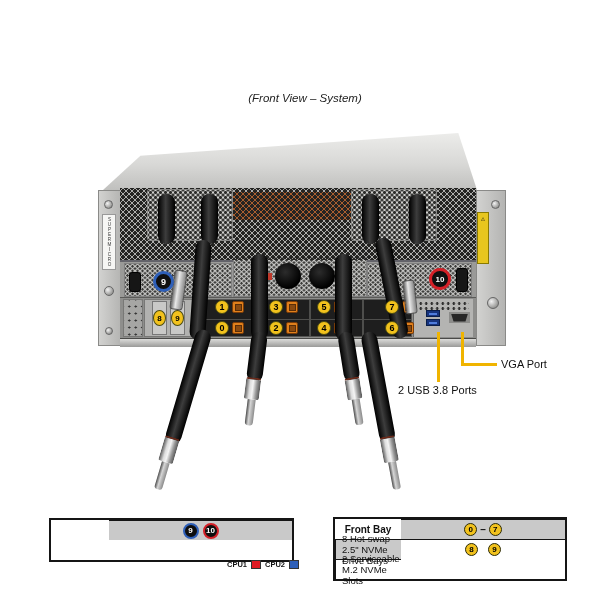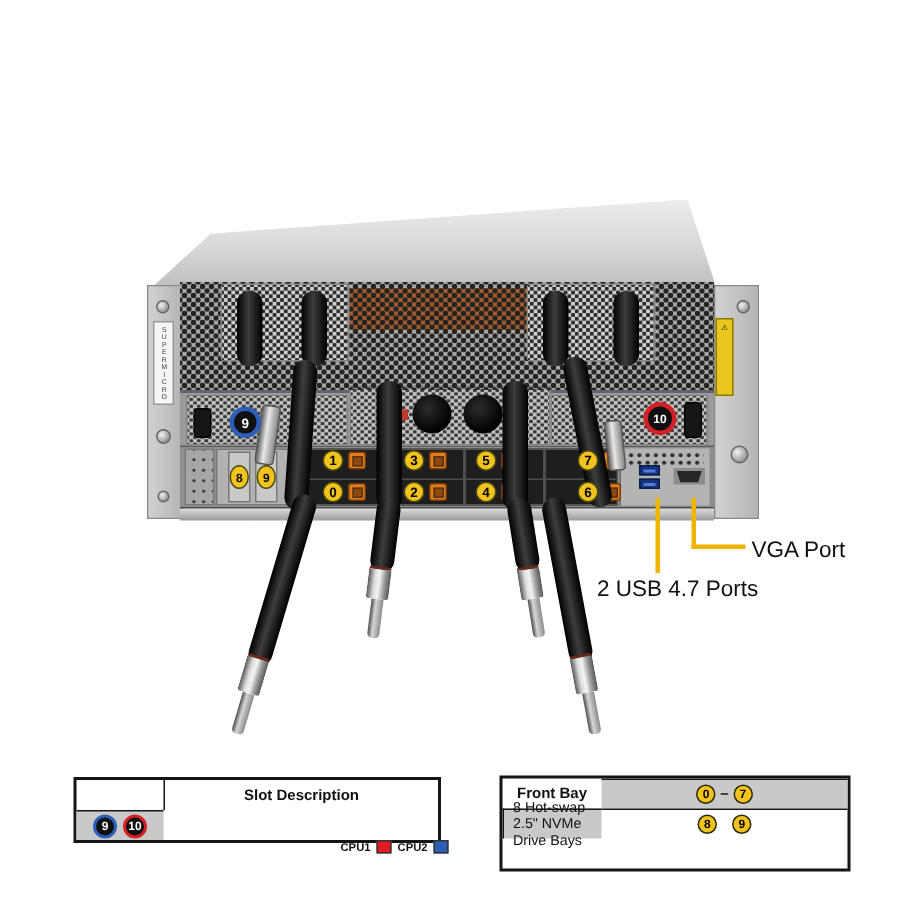--- a/index.html
+++ b/index.html
@@ -83,21 +83,21 @@
         transform-origin:top center;z-index:5;}
   .qd1{position:absolute;left:0px;width:15px;border-radius:2px;
        background:linear-gradient(90deg,#555,#ddd 30%,#f4f4f4 50%,#999 75%,#555);
        border-top:2px solid #6a2a1a;box-sizing:border-box;}
   .qd2{position:absolute;left:4px;width:8px;border-radius:0 0 3px 3px;
        background:linear-gradient(90deg,#4a4a4a,#d6d6d6 40%,#8a8a8a);}
   .fitting{background:linear-gradient(90deg,#666,#e8e8e8 40%,#888);border-radius:3px;
            border:1px solid #555;box-sizing:border-box;z-index:6;}
 
   .callout-line{background:#f0b400;z-index:9;}
-  .callout-text{font-size:15px;color:#111;z-index:9;white-space:nowrap;}
+  .callout-text{font-size:11px;color:#111;z-index:9;white-space:nowrap;}
 
   
   .tbl{border:2px solid #151515;display:grid;z-index:10;background:#fff;}
   .cell{border-left:1px solid #151515;border-top:1px solid #151515;display:flex;
         align-items:center;box-sizing:border-box;font-size:10px;}
   .cell.first-col{border-left:none;}
   .cell.first-row{border-top:none;}
   .cell.hdr{font-weight:bold;justify-content:center;}
   .cell.gray{background:#c9c9c9;}
   .tblbadge{width:13px;height:13px;border-radius:50%;background:#f2c21d;border:1.5px solid #2a2a08;
@@ -107,20 +107,21 @@
            font-size:8px;display:flex;align-items:center;justify-content:center;box-sizing:border-box;flex:0 0 auto;}
   .legend{display:flex;align-items:center;gap:4px;font-size:7.5px;font-weight:bold;z-index:10;}
   .swatch{width:10px;height:9px;border:1px solid #333;box-sizing:border-box;}
   .dash{font-weight:bold;font-size:10px;}
 </style>
 </head>
 <body>
 
 <div class="page">
 
+  <div class="abs caption">(Front View – System)</div>
 
   <div>
 
     <div class="abs lid"></div>
 
     <div class="abs ear" style="left:98px;top:190px;width:24px;height:156px;"></div>
     <div class="abs screw" style="left:104px;top:200px;width:9px;height:9px;"></div>
     <div class="abs brand" style="left:102px;top:214px;width:14px;height:56px;">SUPERMICRO</div>
     <div class="abs screw" style="left:104px;top:286px;width:10px;height:10px;"></div>
     <div class="abs screw" style="left:105px;top:327px;width:8px;height:8px;"></div>
@@ -212,29 +213,28 @@
       <div class="qd1" style="top:46px;height:22px;"></div>
       <div class="qd2" style="top:68px;height:26px;"></div>
     </div>
     <div class="abs hose" style="left:360px;top:332px;width:16px;height:112px;transform:rotate(-10.5deg);">
       <div class="qd1" style="top:106px;height:26px;"></div>
       <div class="qd2" style="top:132px;height:28px;"></div>
     </div>
   </div>
 
   <div class="abs callout-line" style="left:437px;top:332px;width:3px;height:50px;"></div>
-  <div class="abs callout-text" style="left:398px;top:384px;">2 USB 4.7 Ports</div>
+  <div class="abs callout-text" style="left:398px;top:384px;">2 USB 3.8 Ports</div>
 
   <div class="abs callout-line" style="left:461px;top:332px;width:3px;height:34px;"></div>
   <div class="abs callout-line" style="left:461px;top:363px;width:36px;height:3px;"></div>
   <div class="abs callout-text" style="left:501px;top:358px;">VGA Port</div>
 
   <div class="abs tbl" style="left:49px;top:518px;width:241px;grid-template-columns:58px 1fr;grid-template-rows:20px 20px;">
     <div class="cell hdr first-col first-row"></div>
-    <div class="cell hdr first-row">Slot  Description</div>
     <div class="cell gray first-col" style="justify-content:center;gap:4px;">
       <div class="tblring" style="border:2.5px solid #2e5fb8;">9</div>
       <div class="tblring" style="border:2.5px solid #d42027;">10</div>
     </div>
   </div>
 
   <div class="abs legend" style="left:227px;top:560px;">
     <span>CPU1</span>
     <span class="swatch" style="background:#e01b24;"></span>
     <span>CPU2</span>
@@ -248,15 +248,16 @@
       <div class="tblbadge">0</div>
       <span class="dash">–</span>
       <div class="tblbadge">7</div>
     </div>
     <div class="cell gray" style="padding-left:6px;font-size:9.5px;">8 Hot-swap 2.5" NVMe Drive Bays</div>
 
     <div class="cell first-col" style="justify-content:center;gap:10px;">
       <div class="tblbadge">8</div>
       <div class="tblbadge">9</div>
     </div>
+    <div class="cell" style="padding-left:6px;font-size:9.5px;">2 Serviceable M.2 NVMe Slots</div>
   </div>
 
 </div>
 
 </body></html>

